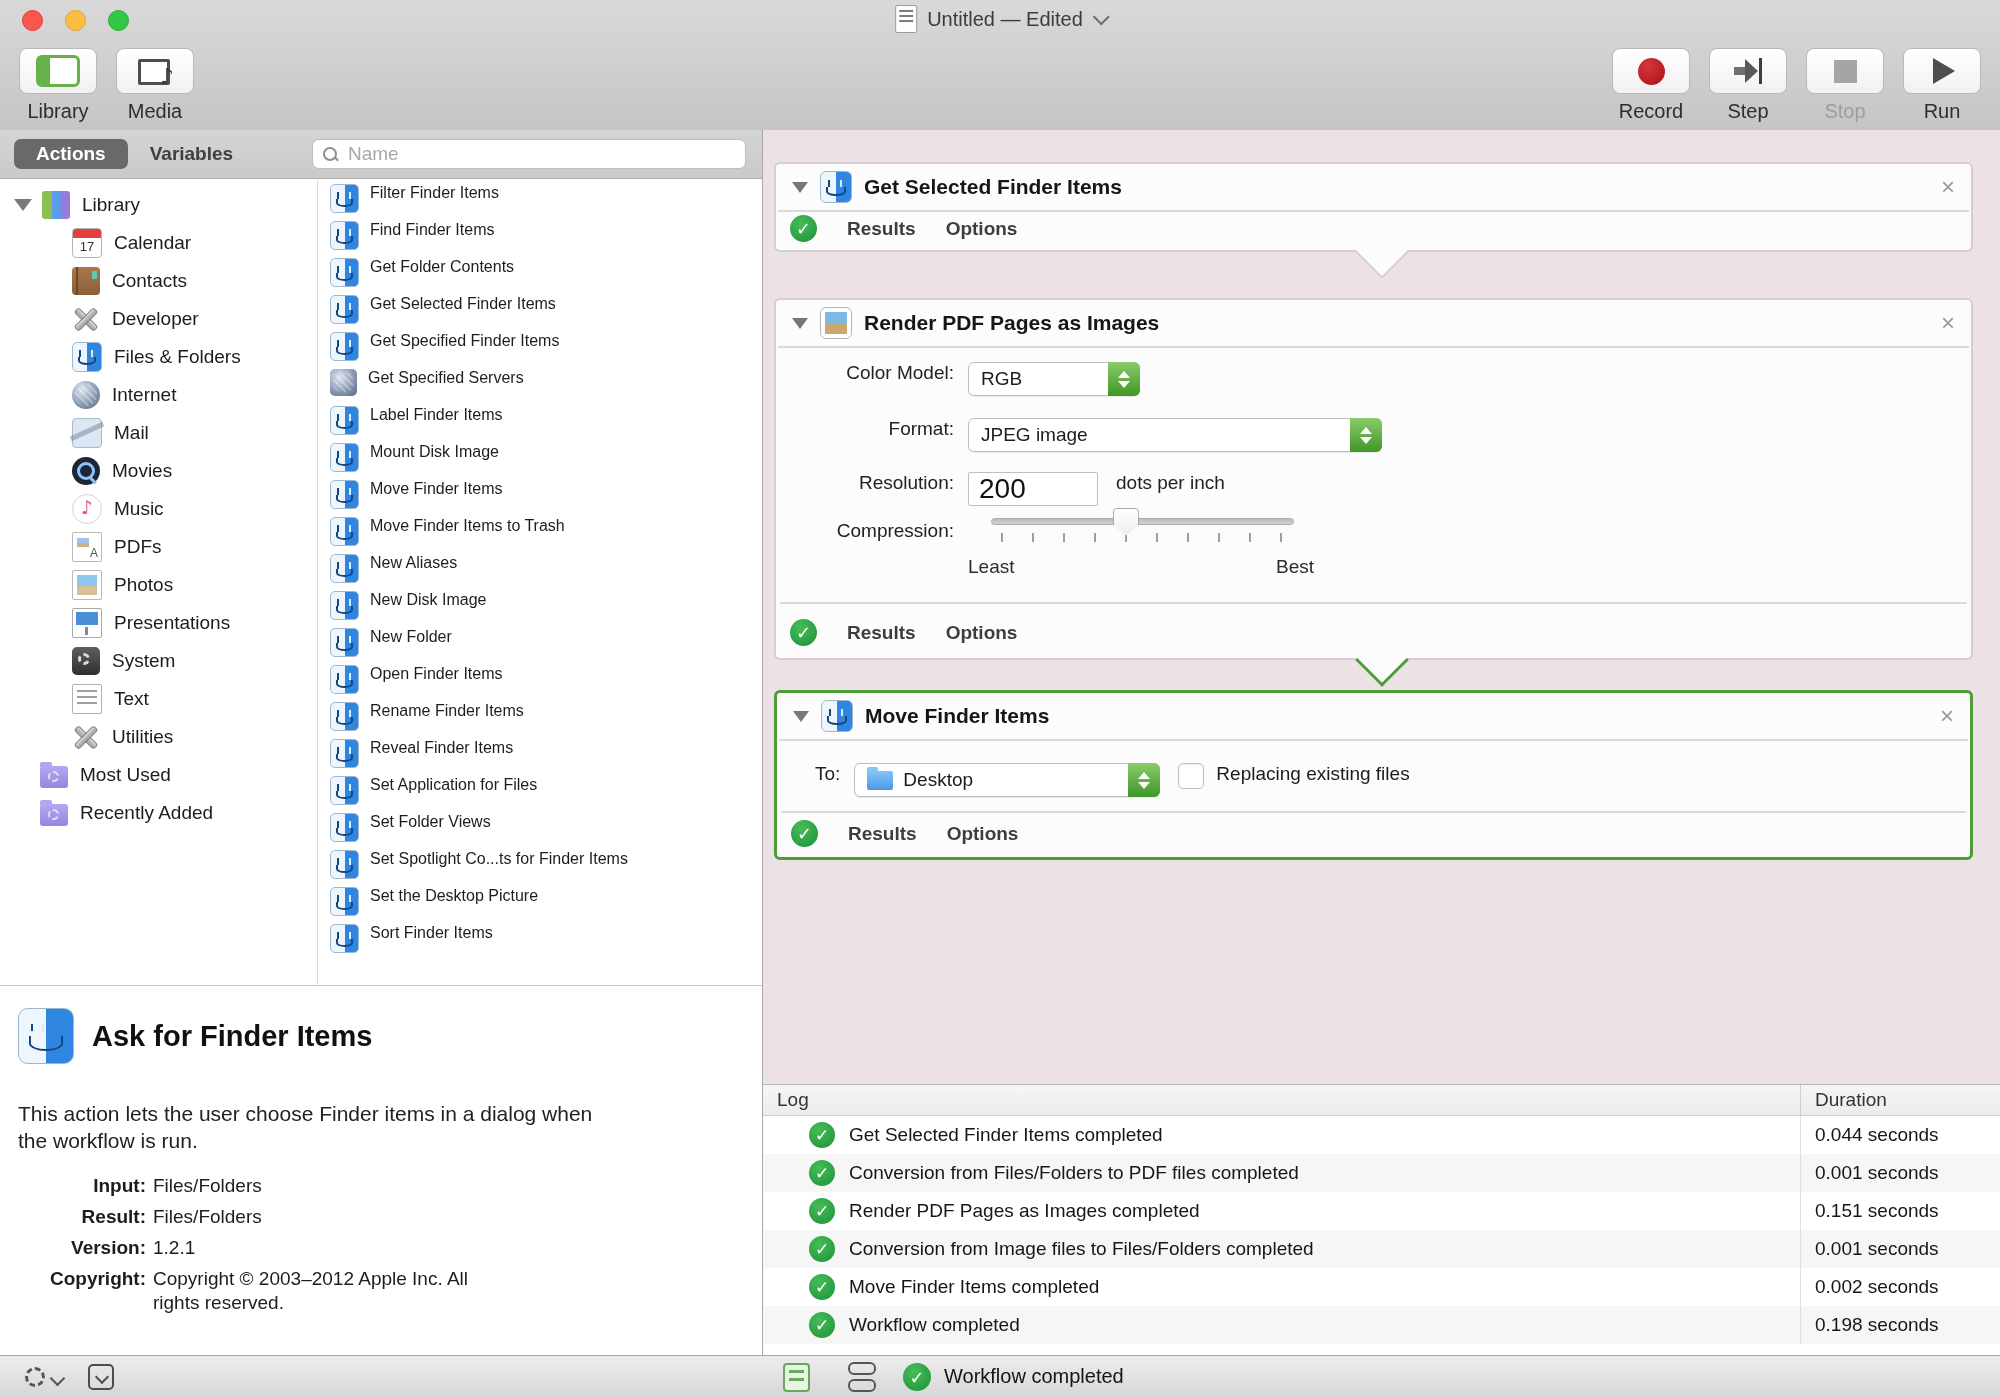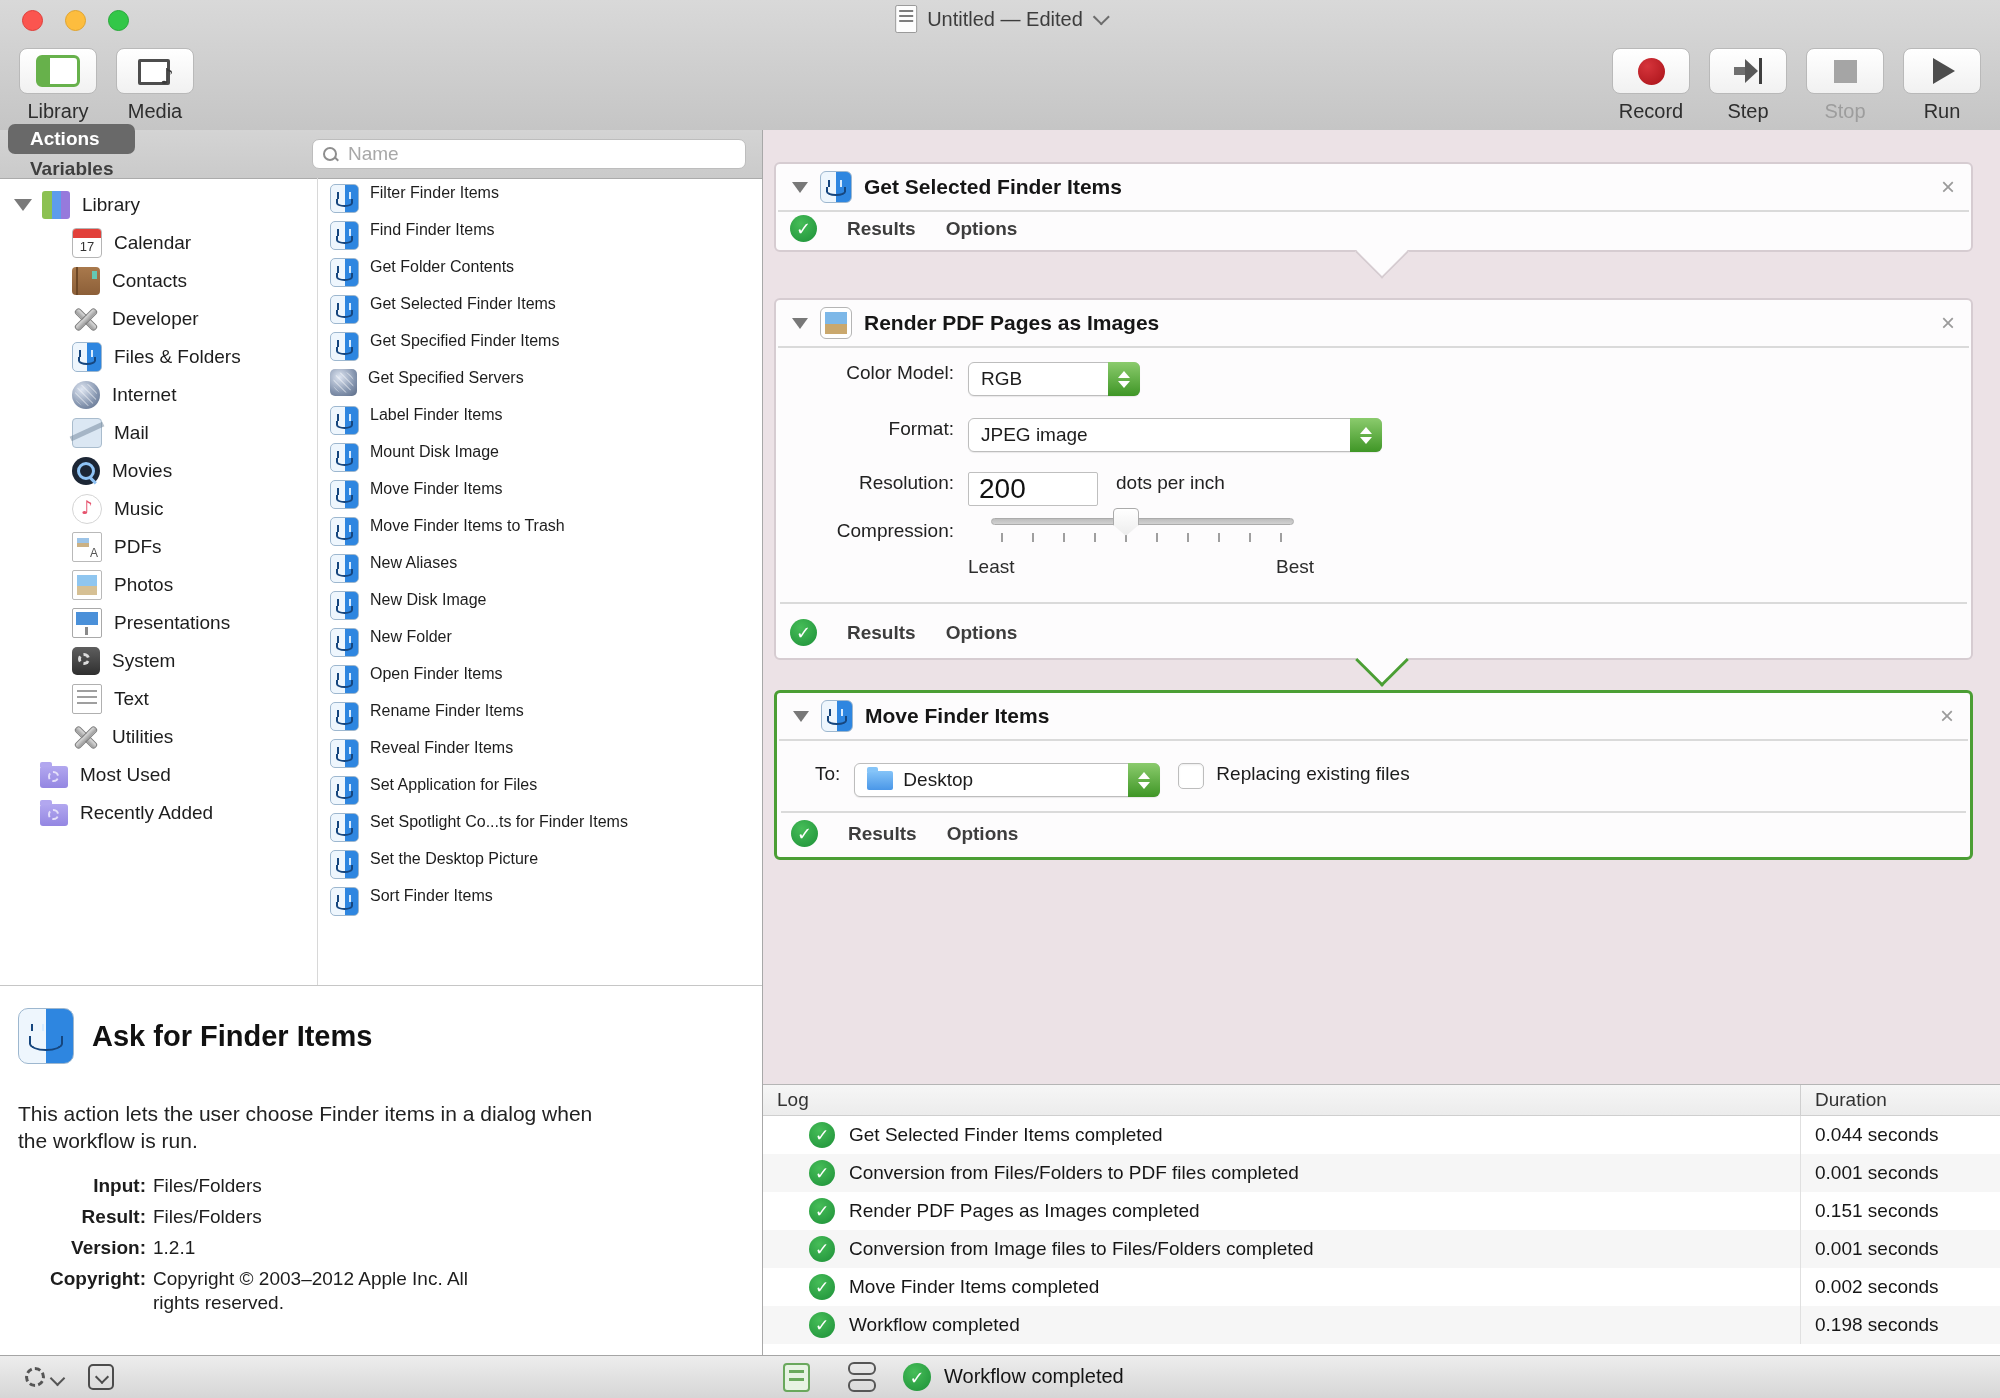--- a/index.html
+++ b/index.html
@@ -43,21 +43,21 @@
   .icon-step .head{position:absolute;left:13px;top:1px;width:0;height:0;
                    border-top:12px solid transparent;border-bottom:12px solid transparent;border-left:13px solid #585858;}
   .icon-step .bar{position:absolute;right:2px;top:0;width:3px;height:26px;background:#3e3e3e;}
   .icon-stop{width:23px;height:23px;background:#a5a5a5;}
   .icon-run{width:0;height:0;border-top:13px solid transparent;border-bottom:13px solid transparent;border-left:22px solid #4d4d4d;margin-left:4px;}
   
   .leftpanel{position:absolute;left:0;top:130px;width:762px;bottom:43px;background:#fff;}
   .tabstrip{position:absolute;left:0;top:0;width:100%;height:48px;
             background:linear-gradient(#d4d4d4,#cacaca);border-bottom:1px solid #ababab;
             display:flex;align-items:center;}
-  .segctl{display:flex;margin-left:8px;flex-direction:column;}
+  .segctl{display:flex;margin-left:14px;}
   .seg{font-size:19px;font-weight:bold;color:#3f3f3f;padding:4px 22px;border-radius:7px;line-height:22px;}
   .seg[data-selected="true"]{background:#696969;color:#fff;}
   .searchbox{position:absolute;left:312px;top:9px;width:434px;height:30px;background:#fff;
              border:1px solid #bdbdbd;border-radius:7px;display:flex;align-items:center;padding:0 10px;box-sizing:border-box;}
   .mag{position:relative;width:15px;height:15px;flex:none;margin-right:8px;}
   .mag::before{content:"";position:absolute;left:0;top:0;width:10px;height:10px;border:2px solid #8e8e8e;border-radius:50%;}
   .mag::after{content:"";position:absolute;left:11px;top:11px;width:5px;height:2px;background:#8e8e8e;transform:rotate(45deg);}
   .searchbox input{border:none;outline:none;font-size:19px;width:100%;font-family:inherit;color:#333;background:transparent;}
   .searchbox input::placeholder{color:#a8a8a8;}
   .browser{position:absolute;left:0;top:48px;width:100%;bottom:370px;display:flex;}
@@ -521,20 +521,24 @@
           <div class="al-row">
             <span class="al-icon" data-icon="finder"></span>
             <span>Reveal Finder Items</span>
           </div>
 
           <div class="al-row">
             <span class="al-icon" data-icon="finder"></span>
             <span>Set Application for Files</span>
           </div>
 
+          <div class="al-row">
+            <span class="al-icon" data-icon="finder"></span>
+            <span>Set Folder Views</span>
+          </div>
 
           <div class="al-row">
             <span class="al-icon" data-icon="finder"></span>
             <span>Set Spotlight Co...ts for Finder Items</span>
           </div>
 
           <div class="al-row">
             <span class="al-icon" data-icon="finder"></span>
             <span>Set the Desktop Picture</span>
           </div>

